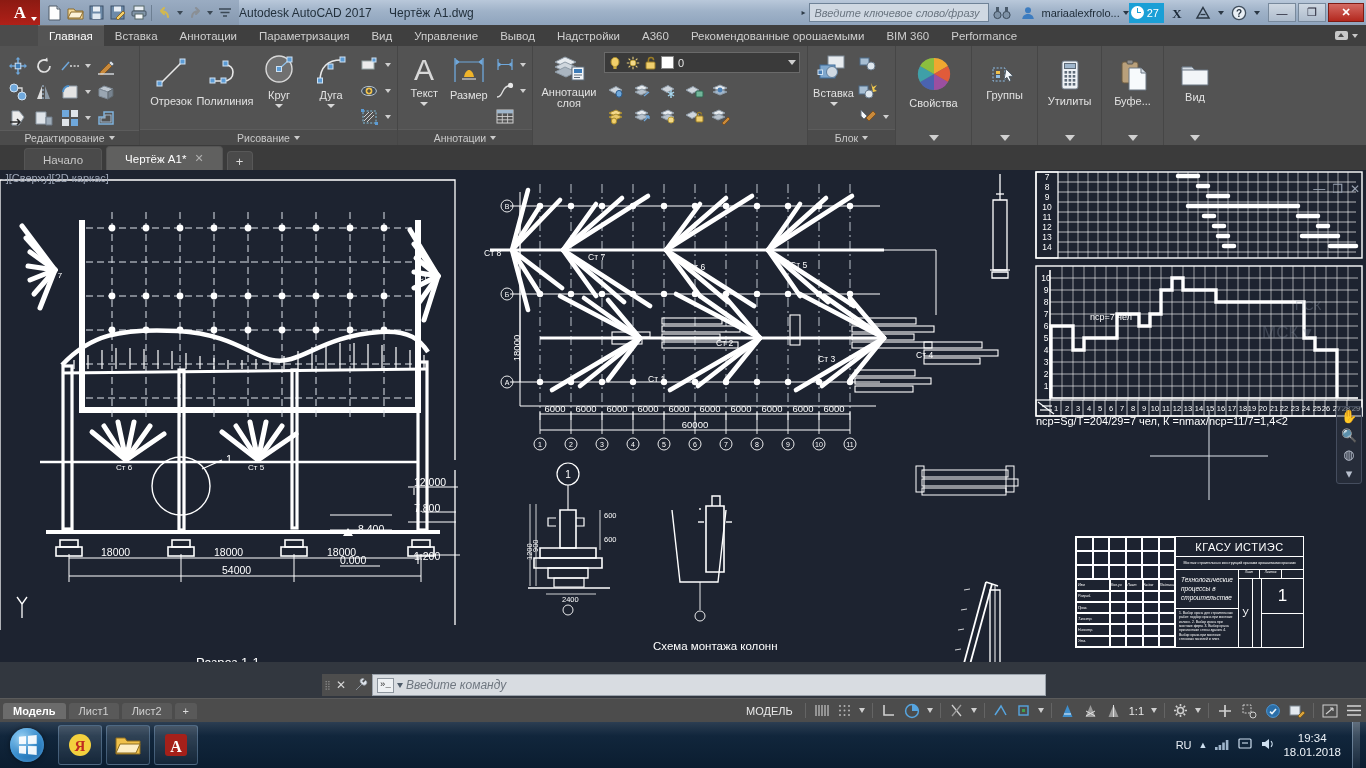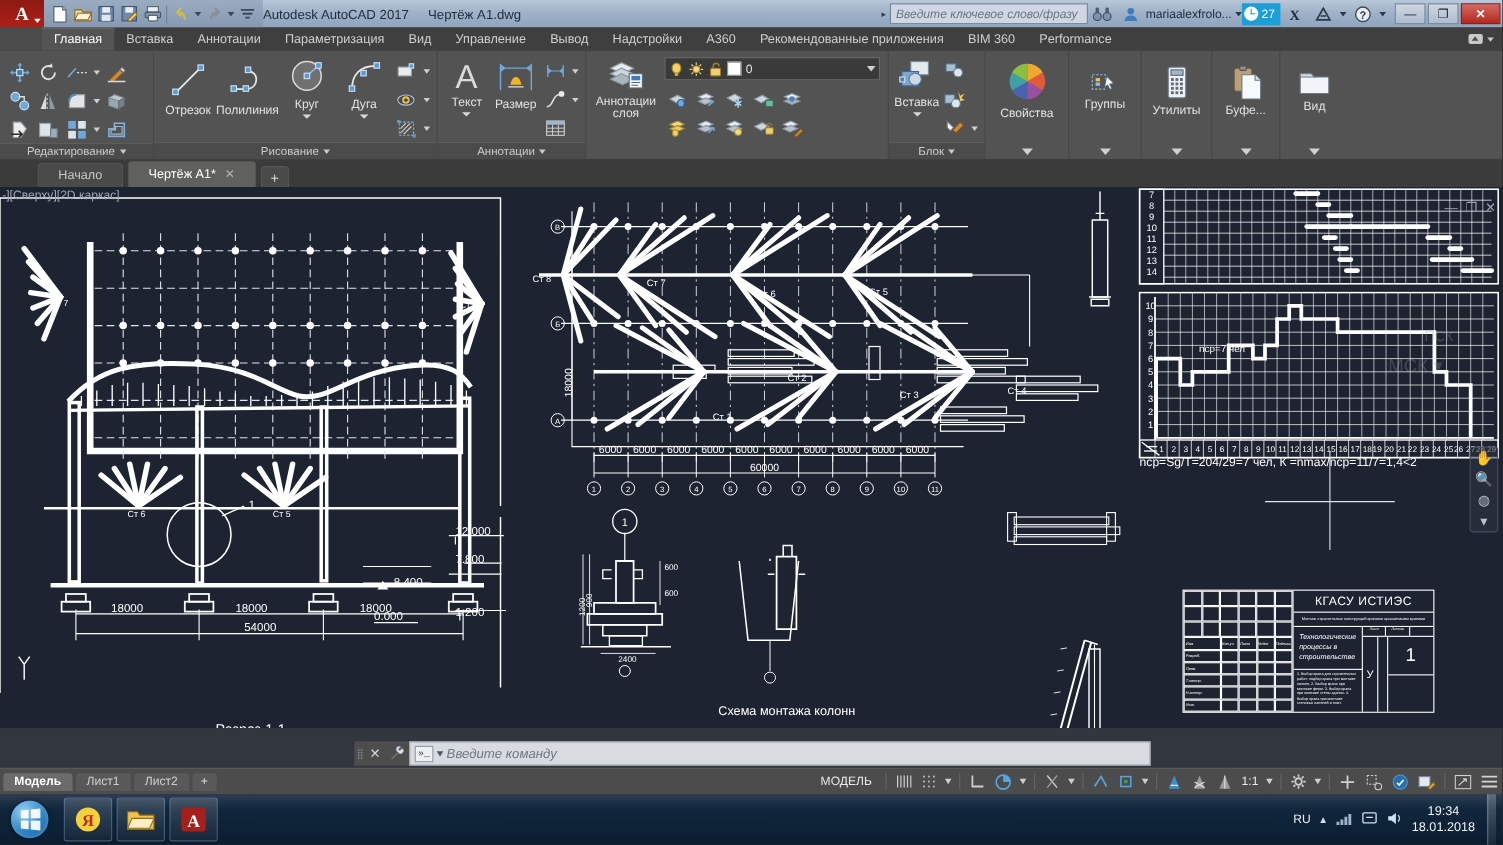--- a/index.html
+++ b/index.html
@@ -365,21 +365,21 @@
     <div class="rt-logo"></div>
     <div class="rtab active">Главная</div>
     <div class="rtab">Вставка</div>
     <div class="rtab">Аннотации</div>
     <div class="rtab">Параметризация</div>
     <div class="rtab">Вид</div>
     <div class="rtab">Управление</div>
     <div class="rtab">Вывод</div>
     <div class="rtab">Надстройки</div>
     <div class="rtab">А360</div>
-    <div class="rtab">Рекомендованные приложения</div>
+    <div class="rtab">Рекомендованные орошаемыми</div>
     <div class="rtab">BIM 360</div>
     <div class="rtab">Performance</div>
     <div class="rt-spacer"></div>
     <div class="rt-min">
       <i class="bar"></i>
       <i class="cv"></i>
     </div>
   </div>
 
   <div class="ribbon">
@@ -882,21 +882,21 @@
           <span class="lbl">Вид</span>
         </div>
       </div>
       <div class="panel-expand">
           <i class="dn"></i>
         </div>
     </div>
   </div>
 
   <div class="filetabs">
-    <div class="ftab" style="margin-left:34px">
+    <div class="ftab" style="margin-left:24px">
       <span>Начало</span>
     </div>
     <div class="ftab active">
       <span>Чертёж A1*</span>
       <span class="x">✕</span>
     </div>
     <div class="ftab-add">+</div>
   </div>
 
   <div class="canvas">

